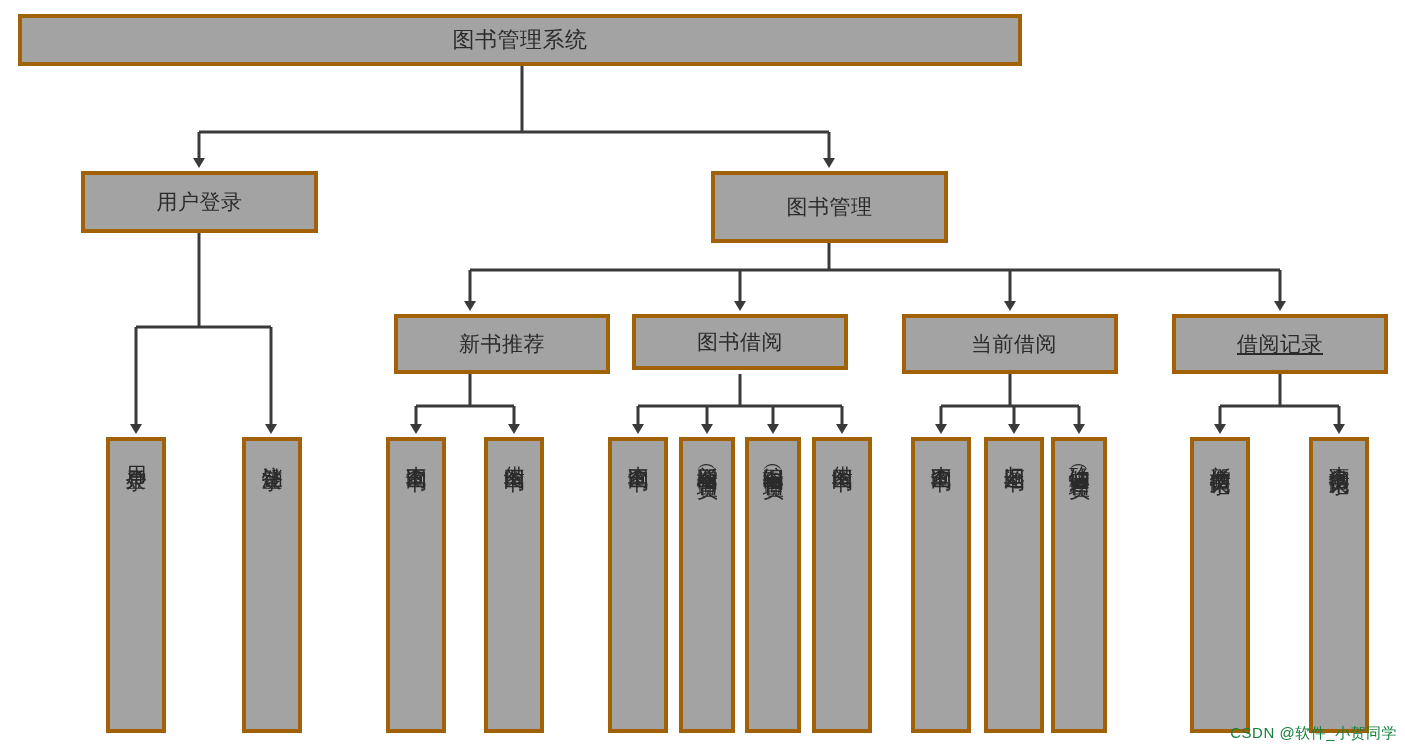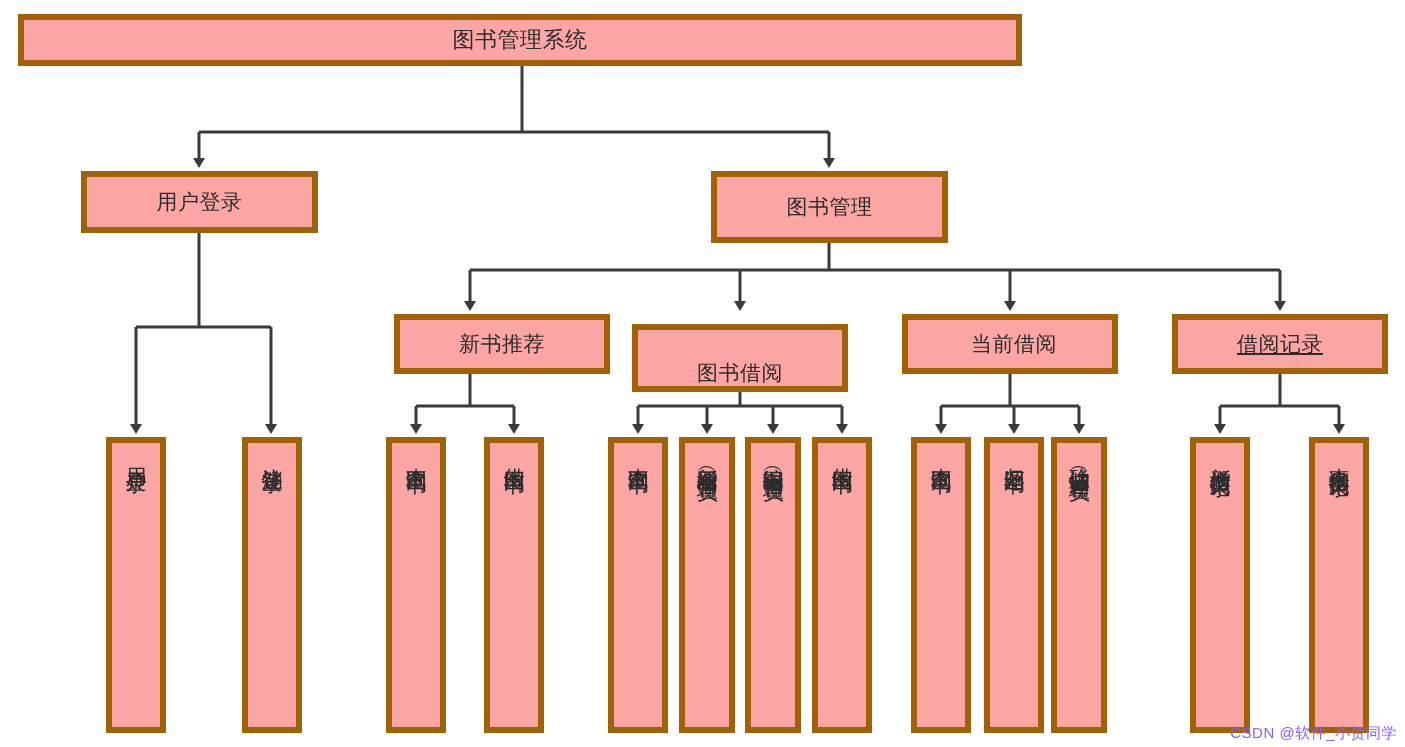--- a/index.html
+++ b/index.html
@@ -21,22 +21,22 @@
     position: absolute;
     left: 0;
     top: 0;
     width: 1405px;
     height: 747px;
     pointer-events: none;
   }
   .node {
     position: absolute;
     box-sizing: border-box;
-    border: 6px solid #a16207;
-    background: #fca5a5;
+    border: 4px solid #a16207;
+    background: #a3a3a3;
     display: flex;
     align-items: center;
     justify-content: center;
     color: #2b2b2b;
     overflow: hidden;
   }
   .node .label {
     display: block;
     text-align: center;
     line-height: 1.22;
@@ -60,21 +60,21 @@
     font-size: 21px;
     line-height: 1.08;
     letter-spacing: 2px;
     white-space: nowrap;
   }
   .watermark {
     position: absolute;
     right: 8px;
     bottom: 4px;
     font-size: 15px;
-    color: #8b5cf6;
+    color: #15803d;
     white-space: nowrap;
     letter-spacing: 0.5px;
   }
 </style>
 </head>
 <body>
 
 <div id="canvas">
 
   <svg id="wires" viewBox="0 0 1405 747" xmlns="http://www.w3.org/2000/svg">
@@ -126,21 +126,21 @@
       </div>
       <div class="node horiz" style="left: 81px; top: 171px; width: 237px; height: 62px;">
         <span class="label">用户登录</span>
       </div>
       <div class="node horiz" style="left: 711px; top: 171px; width: 237px; height: 72px;">
         <span class="label">图书管理</span>
       </div>
       <div class="node horiz" style="left: 362px; top: 314px; width: 216px; height: 60px; margin-left: 32px;">
         <span class="label">新书推荐</span>
       </div>
-      <div class="node horiz" style="left: 632px; top: 324px; width: 216px; height: 68px; align-items: flex-end;">
+      <div class="node horiz" style="left: 632px; top: 314px; width: 216px; height: 56px;">
         <span class="label">图书借阅</span>
       </div>
       <div class="node horiz" style="left: 902px; top: 314px; width: 216px; height: 60px; padding-left: 8px;">
         <span class="label">当前借阅</span>
       </div>
       <div class="node horiz" style="left: 1172px; top: 314px; width: 216px; height: 60px; text-decoration: underline;">
         <span class="label">借阅记录</span>
       </div>
       <div class="node vert" style="left: 106px; top: 437px; width: 60px; height: 296px;">
         <span class="label">用户登录</span>

